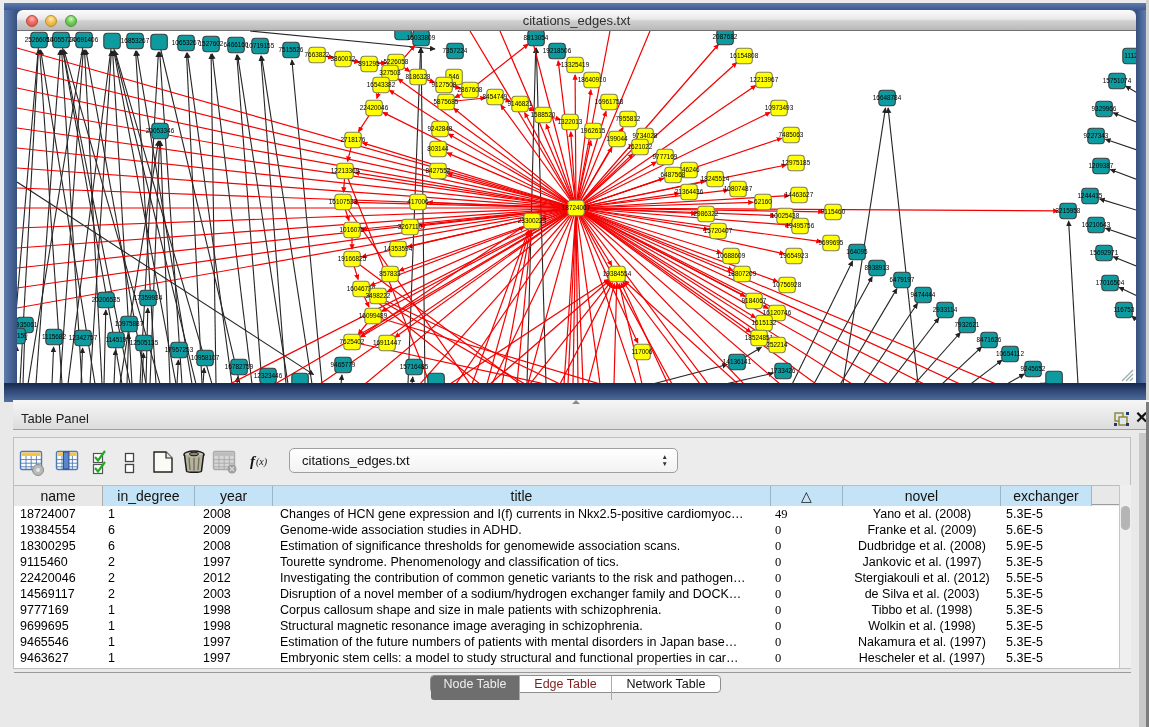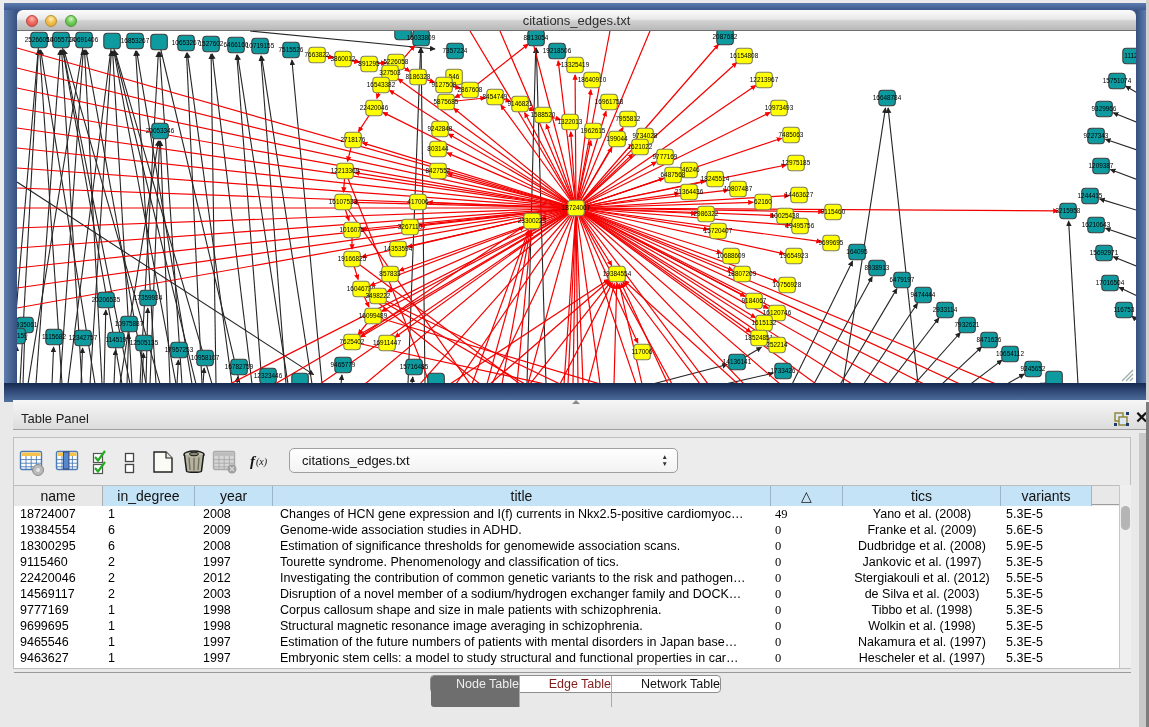--- a/index.html
+++ b/index.html
@@ -46,21 +46,21 @@
 .tr div { position:absolute; top:0; overflow:hidden; }
 .c0 { left:6px; width:95px; } .c1 { left:94px; width:88px; } .c2 { left:189px; width:75px; }
 .c3 { left:266px; width:492px; } .c4 { left:761px; width:70px;font-family:Liberation Serif, serif; }
 .c5 { left:829px; width:158px; text-align:center; } .c6 { left:992px; width:95px; }
 #scrolltrack { position:absolute; left:1119px; top:485px; width:12px; height:183px; background:#efefef; border-left:1px solid #c6c6c6; }
 #thumb { position:absolute; left:1121px; top:506px; width:9px; height:24px; background:#b5b5b5; border-radius:5px; }
 
 #tabline { position:absolute; left:14px; top:672px; width:1117px; height:1px; background:#9a9a9a; }
 #tabs { position:absolute; left:430px; top:675px; width:291px; height:18px; border:1px solid #8e8e8e; border-radius:4px;
   background:#fff; font-size:12.5px; }
-#tabs .seg { position:absolute; top:0; height:31px; line-height:16px; text-align:right; }
+#tabs .seg { position:absolute; top:0; height:24px; line-height:16px; text-align:center; }
 #seg1 { left:0; width:88px; background:#6e6e6e; color:#efefef; border-radius:3px 0 0 3px; }
 #seg2 { left:88px; width:92px; color:#7f1d1d; border-left:1px solid #aaa; }
 #seg3 { left:180px; width:109px; color:#111; border-left:1px solid #aaa; }
 #status { position:absolute; left:0; top:700px; width:1149px; height:27px; }
 #mem { position:absolute; right:32px; top:10px; font-size:11.5px; color:#1b1b1b; }
 #memdot { position:absolute; right:16px; top:8px; width:11px; height:11px; border-radius:50%; background:#32c23a; border:1.5px solid #2b7f2b; }
 </style></head><body>
 <div id="stage">
   <div id="topbg"></div>
   <div id="frame"></div>
@@ -671,22 +671,22 @@
       <text x="233" y="17" font-family="Liberation Serif, serif" font-style="italic" font-weight="bold" font-size="15" fill="#111">f</text>
       <text x="239" y="16" font-family="Liberation Serif, serif" font-style="italic" font-size="10" fill="#111">(x)</text>
     </svg>
   <div id="combo">citations_edges.txt<span class="arr">▲<br>▼</span></div>
   <div id="thead">
     <div class="th grey" style="left:0;width:89px">name</div>
     <div class="th" style="left:89px;width:92px">in_degree</div>
     <div class="th" style="left:181px;width:78px">year</div>
     <div class="th" style="left:259px;width:498px">title</div>
     <div class="th" style="left:757px;width:72px">△ out_de…</div>
-    <div class="th" style="left:829px;width:158px">tics</div>
-    <div class="th" style="left:987px;width:91px">variants</div>
+    <div class="th" style="left:829px;width:158px">novel</div>
+    <div class="th" style="left:987px;width:91px">exchanger</div>
   </div>
   <div id="tbody">
 <div class="tr">
         <div class="c0">18724007</div>
         <div class="c1">1</div>
         <div class="c2">2008</div>
         <div class="c3">Changes of HCN gene expression and I(f) currents in Nkx2.5‑positive cardiomyoc…</div>
         <div class="c4">49</div>
         <div class="c5">Yano et al. (2008)</div>
         <div class="c6">5.3E-5</div>

